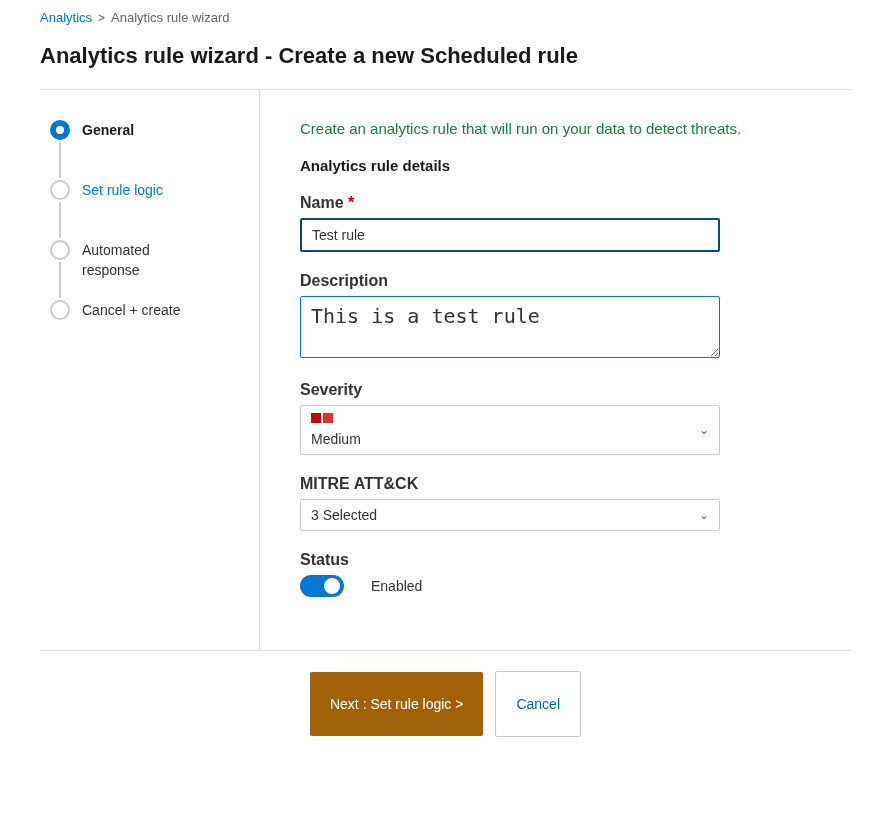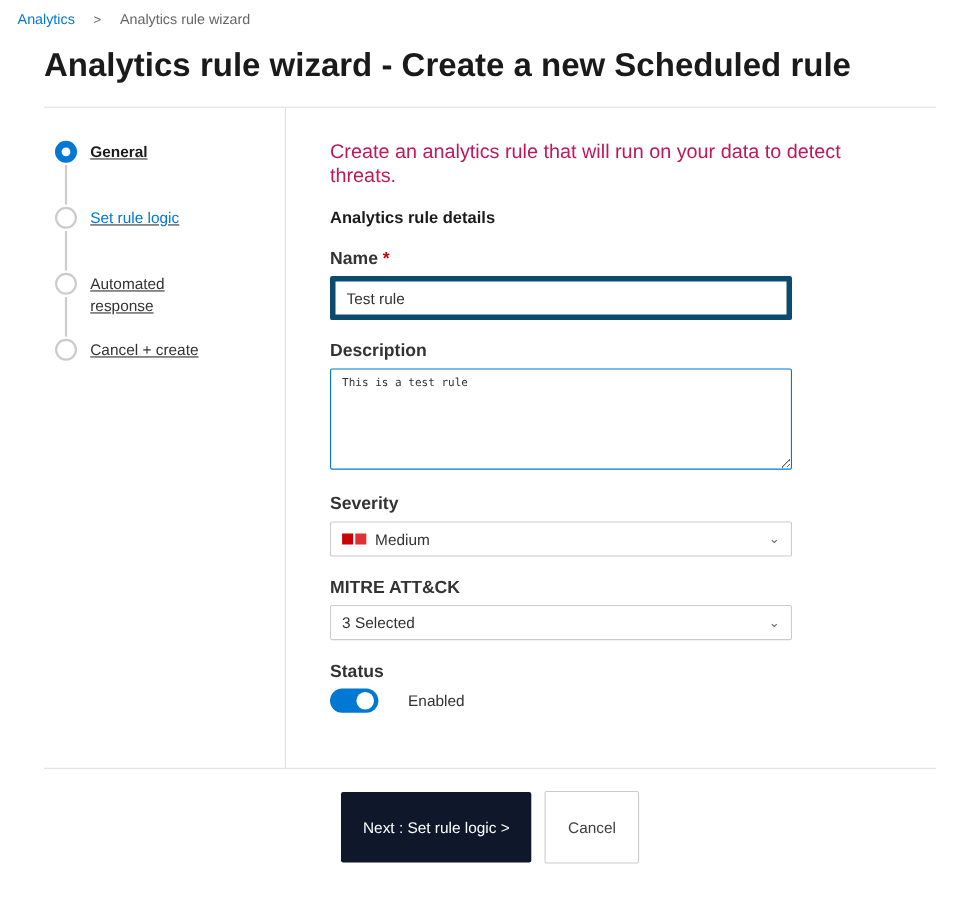--- a/index.html
+++ b/index.html
@@ -6,38 +6,38 @@
     body {
       font-family: 'Segoe UI', Arial, sans-serif;
       font-size: 14px;
       background: #fff;
       color: #333;
       width: 891px;
       min-height: 818px;
     }
 
     .breadcrumb {
-      padding: 10px 16px;
+      padding: 10px 40px;
       font-size: 13px;
       color: #0078d4;
       display: flex;
       align-items: flex-end;
-      gap: 17px;
+      gap: 6px;
     }
     .breadcrumb .separator {
       color: #666;
       font-size: 12px;
     }
     .breadcrumb .current {
       color: #666;
     }
 
     .page-title {
       padding: 8px 40px 20px 40px;
-      font-size: 30px;
+      font-size: 22px;
       font-weight: 600;
       color: #1a1a1a;
     }
 
     .divider {
       height: 1px;
       background: #e0e0e0;
       margin: 0 40px;
     }
 
@@ -46,21 +46,20 @@
       margin: 0 40px;
       min-height: 560px;
     }
 
     
     .stepper {
       width: 220px;
       padding: 30px 20px 30px 10px;
       border-right: 1px solid #e0e0e0;
       flex-shrink: 0;
-      text-decoration: underline;
     }
 
     .step-circle {
       width: 20px;
       height: 20px;
       border-radius: 50%;
       display: flex;
       align-items: center;
       justify-content: center;
       flex-shrink: 0;
@@ -125,22 +124,22 @@
       align-items: center;
     }
 
     
     .main-content {
       flex: 1;
       padding: 30px 40px;
     }
 
     .content-description {
-      font-size: 18px;
-      color: #be185d;
+      font-size: 15px;
+      color: #15803d;
       margin-bottom: 20px;
     }
 
     .section-title {
       font-size: 15px;
       font-weight: 700;
       color: #1a1a1a;
       margin-bottom: 20px;
     }
 
@@ -156,35 +155,35 @@
     }
 
     .field-label .required {
       color: #c00;
     }
 
     .text-input {
       width: 100%;
       max-width: 420px;
       padding: 7px 10px;
-      border: 5px solid #0c4a6e;
+      border: 2px solid #0c4a6e;
       border-radius: 2px;
       font-size: 14px;
       color: #333;
       outline: none;
     }
 
     .textarea-input {
       width: 100%;
       max-width: 420px;
-      height: 92px;
+      height: 62px;
       padding: 7px 10px;
       border: 1px solid #0078d4;
       border-radius: 2px;
-      font-size: 10px;
+      font-size: 20px;
       color: #333;
       resize: vertical;
       outline: none;
     }
 
     .select-input {
       width: 100%;
       max-width: 420px;
       padding: 7px 10px;
       border: 1px solid #ccc;
@@ -194,22 +193,22 @@
       background: #fff;
       display: flex;
       align-items: center;
       justify-content: space-between;
       cursor: pointer;
       position: relative;
     }
 
     .select-left {
       display: flex;
-      align-items: center;
       gap: 8px;
+      flex-direction: column;
     }
 
     .severity-icons {
       display: flex;
       gap: 2px;
     }
 
     .severity-block {
       width: 10px;
       height: 10px;
@@ -267,33 +266,33 @@
 
     .footer {
       padding: 20px 40px;
       display: flex;
       align-items: center;
       gap: 12px;
       justify-content: center;
     }
 
     .btn-primary {
-      background: #0f172a;
+      background: #a16207;
       color: #fff;
       border: none;
       padding: 24px 20px;
       font-size: 14px;
       border-radius: 2px;
       cursor: pointer;
       font-weight: 500;
     }
 
     .btn-secondary {
       background: #fff;
-      color: #404040;
+      color: #0369a1;
       border: 1px solid #ccc;
       padding: 24px 20px;
       font-size: 14px;
       border-radius: 2px;
       cursor: pointer;
       text-align: right;
     }
   </style>
 </head>
 <body>

